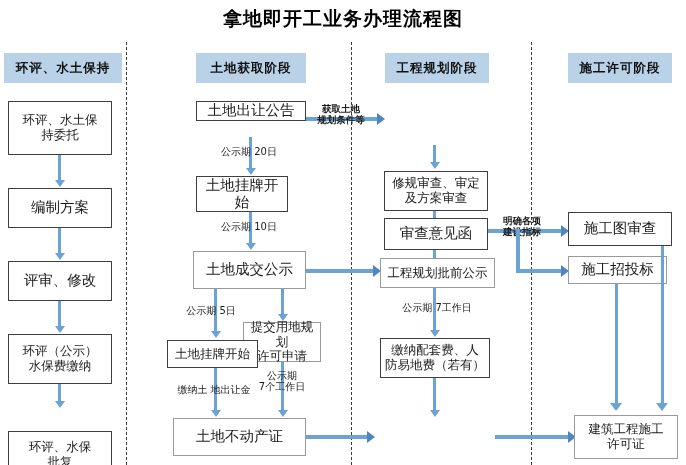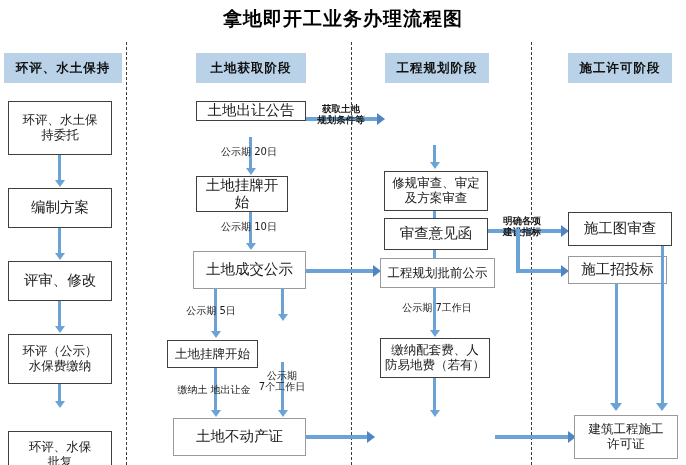--- a/index.html
+++ b/index.html
@@ -164,20 +164,22 @@
 
   <div class="node fs15 gray" style="left:193px;top:251px;width:113px;height:38px;">土地成交公示</div>
 
   <div class="conn v" style="left:214px;top:289px;height:43px;"></div>
   <div class="arw down" style="left:211px;top:331px;"></div>
   <div class="elabel" style="left:161px;top:305px;width:100px;">公示期 5日</div>
 
   <div class="conn v" style="left:281px;top:289px;height:26px;"></div>
   <div class="arw down" style="left:278px;top:314px;"></div>
 
+  <div class="node fs13 gray" style="left:243px;top:322px;width:78px;height:40px;">提交用地规划
+许可申请</div>
 
   <div class="node fs13" style="left:167px;top:340px;width:91px;height:28px;">土地挂牌开始</div>
 
   <div class="conn v" style="left:214px;top:368px;height:43px;"></div>
   <div class="arw down" style="left:211px;top:410px;"></div>
   <div class="elabel" style="left:161px;top:384px;width:106px;">缴纳土 地出让金</div>
 
   <div class="conn v" style="left:281px;top:362px;height:49px;"></div>
   <div class="arw down" style="left:278px;top:410px;"></div>
   <div class="elabel" style="left:250px;top:370px;width:64px;">公示期

